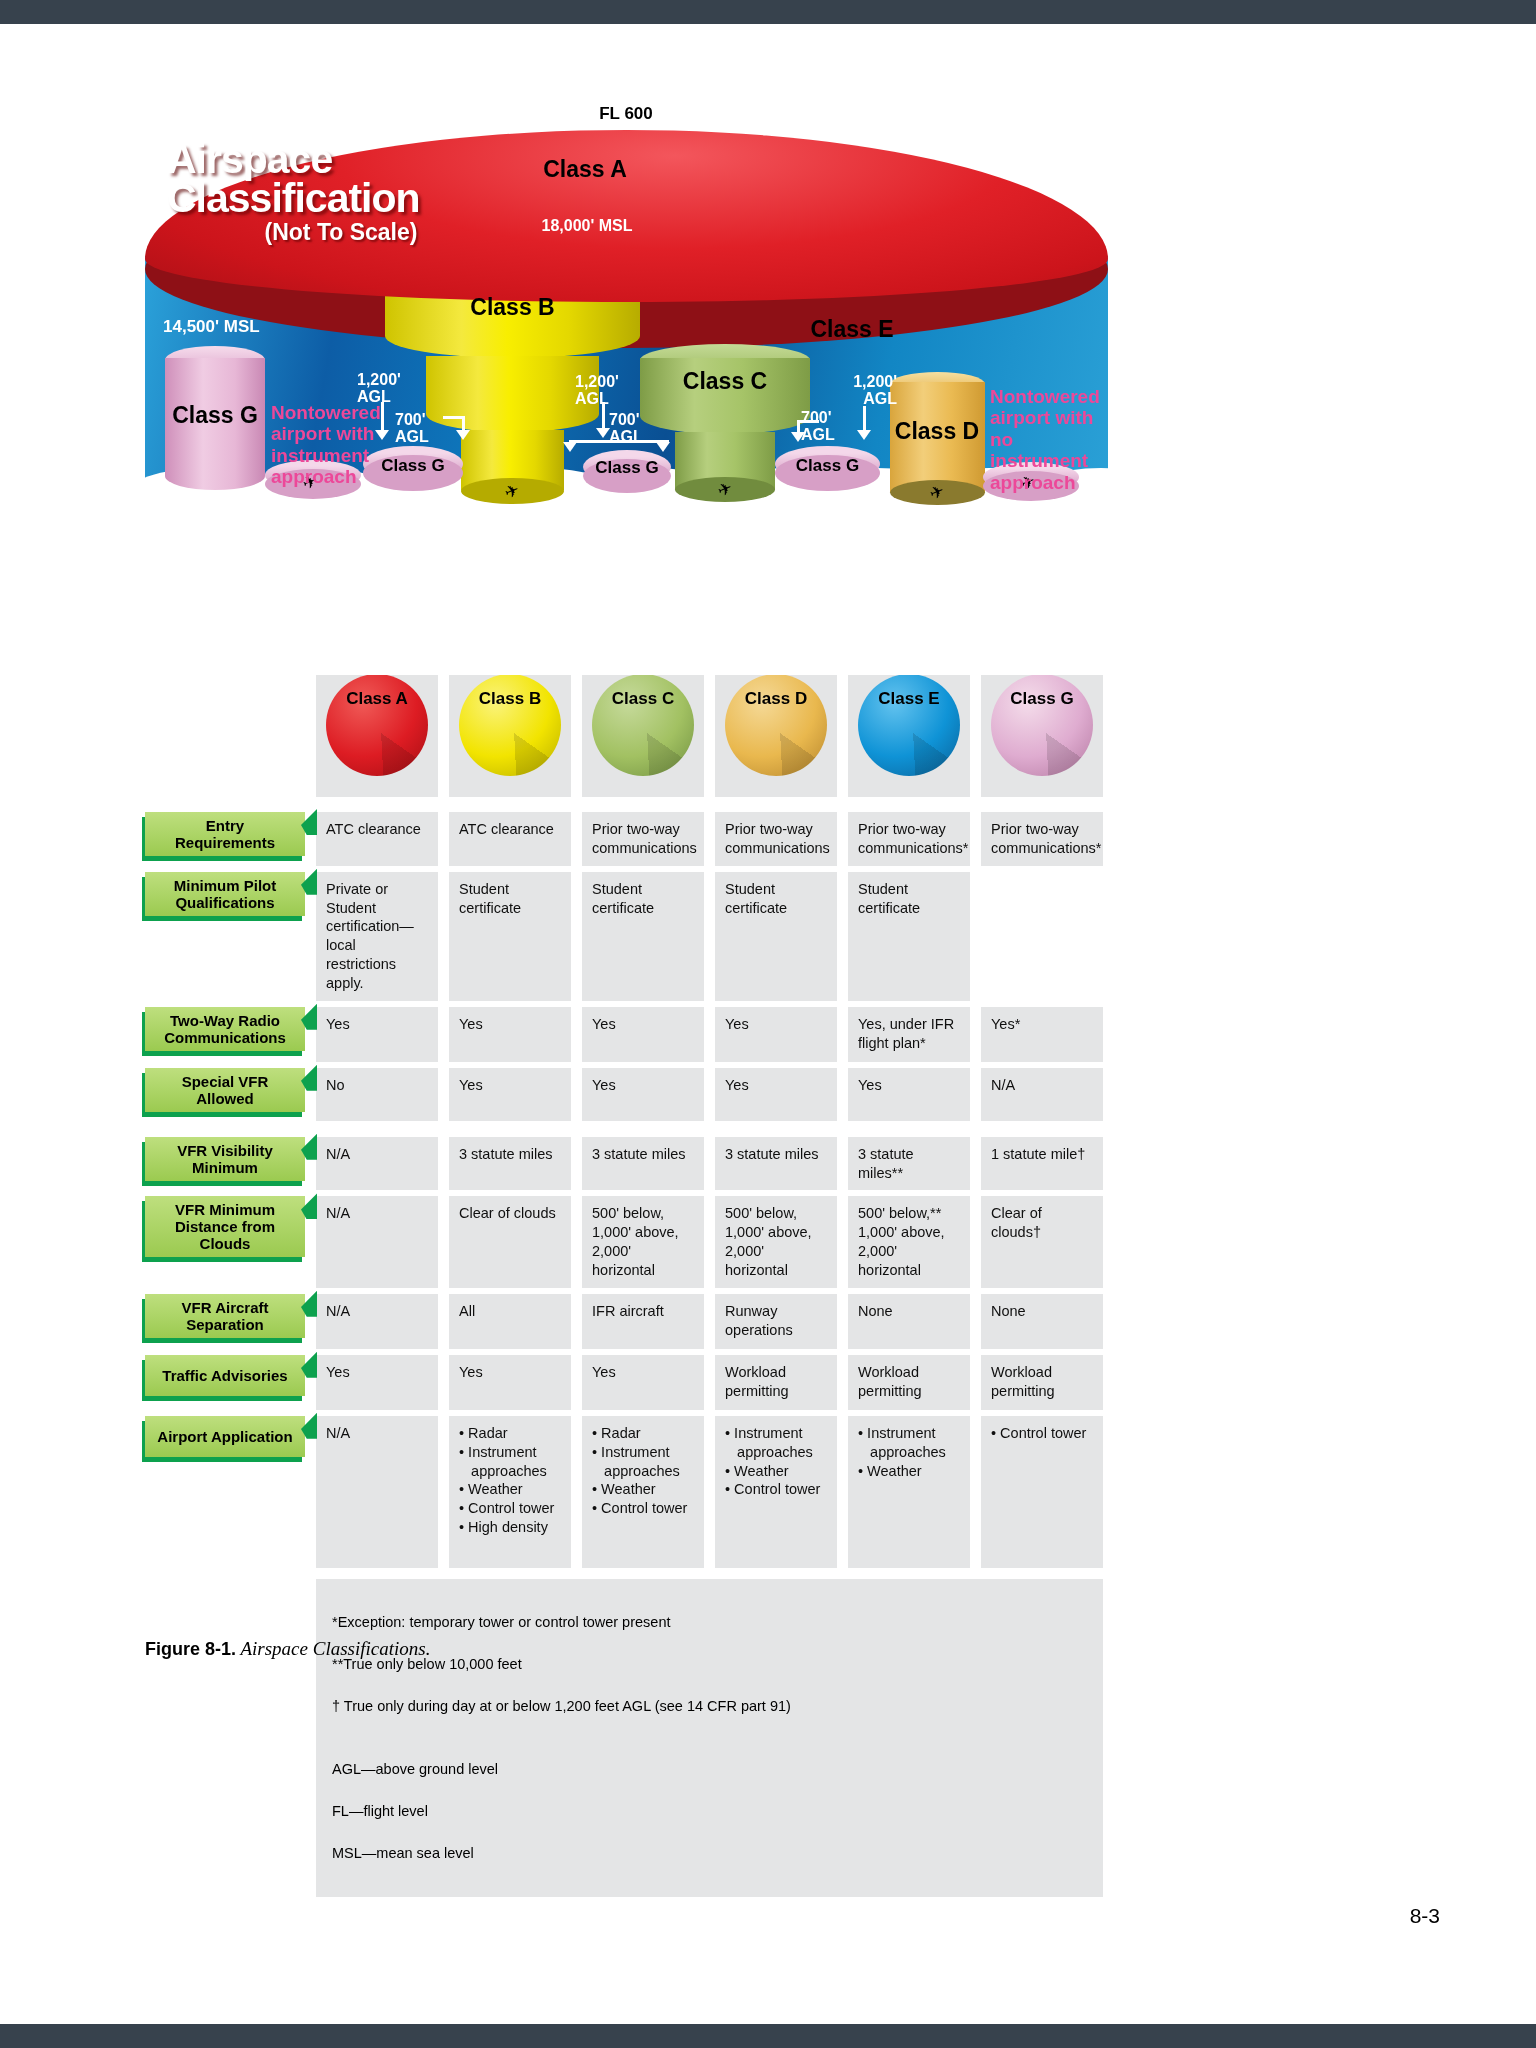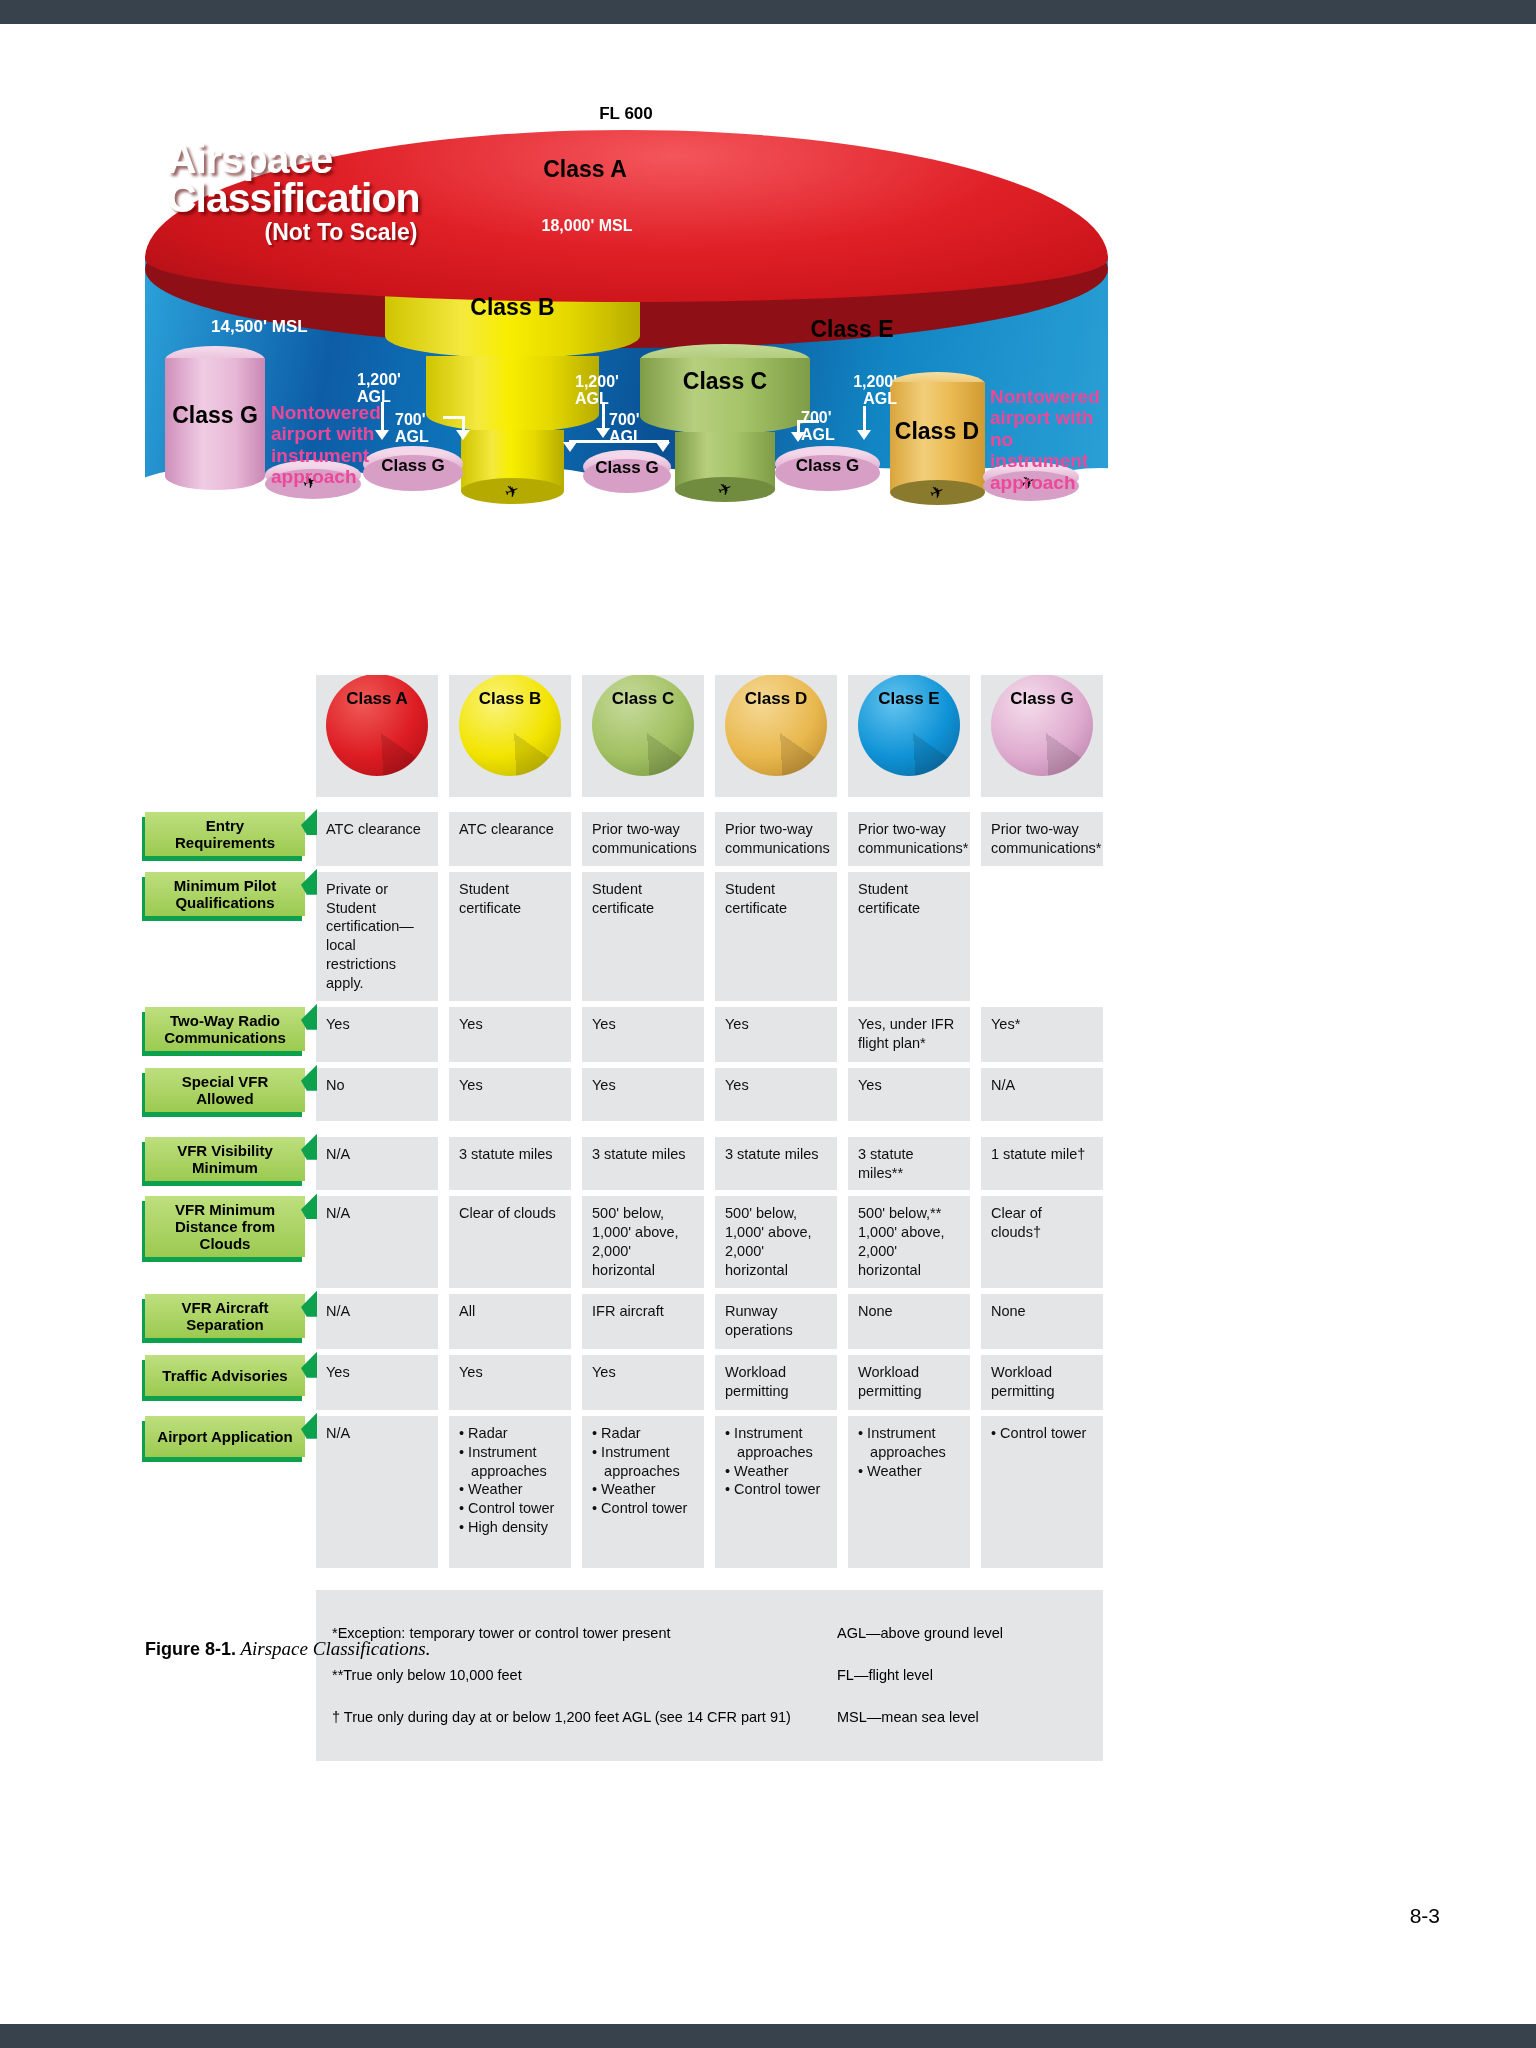--- a/index.html
+++ b/index.html
@@ -70,22 +70,22 @@
   .sph-d{background:radial-gradient(circle at 36% 28%,#f5d996,#e9b84e 55%,#b3832a 100%);}
   .sph-e{background:radial-gradient(circle at 36% 28%,#63c3ef,#0f93d6 55%,#0a5f95 100%);}
   .sph-g{background:radial-gradient(circle at 36% 28%,#f4dcea,#dfacd0 55%,#b377a0 100%);}
   .lblcol{align-self:start;}
   .glabel{position:relative;min-height:31px;display:flex;align-items:center;justify-content:center;
         text-align:center;white-space:pre-line;font-size:15px;font-weight:bold;color:#000;
         background:linear-gradient(180deg,#bedf7e,#9bca50);
         box-shadow:-3px 5px 0 #0da14e;padding:5px 10px;}
   .glabel::after{content:"";position:absolute;right:-12px;top:-3px;width:16px;height:26px;
         background:#0da14e;clip-path:polygon(0 62%,100% 0,100% 100%,36% 100%);}
-  .footrow{grid-column:2 / 8;background:#e4e5e6;margin-top:16px;padding:12px 16px;display:flex;
-        font-size:14.5px;line-height:1.45;}
+  .footrow{grid-column:2 / 8;background:#e4e5e6;margin-top:5px;padding:12px 16px;display:flex;
+        font-size:14.5px;line-height:1.45;flex-direction:column;}
   .footleft{flex:1;white-space:pre-line;}
   .footright{width:250px;white-space:pre-line;}
 
   
   .caption{position:absolute;left:145px;top:1638px;font-size:19px;}
   .caption .b{font-weight:bold;font-family:"Liberation Sans",sans-serif;font-size:18px;}
   .caption .i{font-style:italic;font-family:"Liberation Serif",serif;}
   .pagenum{position:absolute;left:1350px;top:1904px;width:90px;text-align:right;font-size:21px;}
 </style>
 </head>
@@ -146,21 +146,21 @@
     <span class="plane" style="left:876px;top:342px;z-index:4">✈</span>
 
     <div class="dome"></div>
 
     <div class="dtitle">
       <span>Airspace Classification</span>
       <div class="dsub">(Not To Scale)</div>
     </div>
     <div class="clsbig" style="left:360px;top:26px;width:160px;">Class A</div>
     <div class="wtxt" style="left:362px;top:88px;width:160px;text-align:center;">18,000' MSL</div>
-    <div class="wtxt" style="left:18px;top:188px;width:140px;font-size:17px;margin-left:48px;">14,500' MSL</div>
+    <div class="wtxt" style="left:18px;top:188px;width:140px;font-size:17px;">14,500' MSL</div>
 
     <div class="clsbig" style="left:240px;top:164px;width:255px;">Class B</div>
     <div class="clsbig" style="left:495px;top:238px;width:170px;">Class C</div>
     <div class="clsbig" style="left:737px;top:288px;width:110px;">Class D</div>
     <div class="clsbig" style="left:652px;top:186px;width:110px;">Class E</div>
     <div class="clsbig" style="left:20px;top:272px;width:100px;">Class G</div>
 
     <div class="note" style="left:126px;top:272px;width:104px;">Nontowered airport with instrument approach</div>
     <div class="note" style="left:845px;top:256px;width:118px;">Nontowered airport with no instrument approach</div>
 

